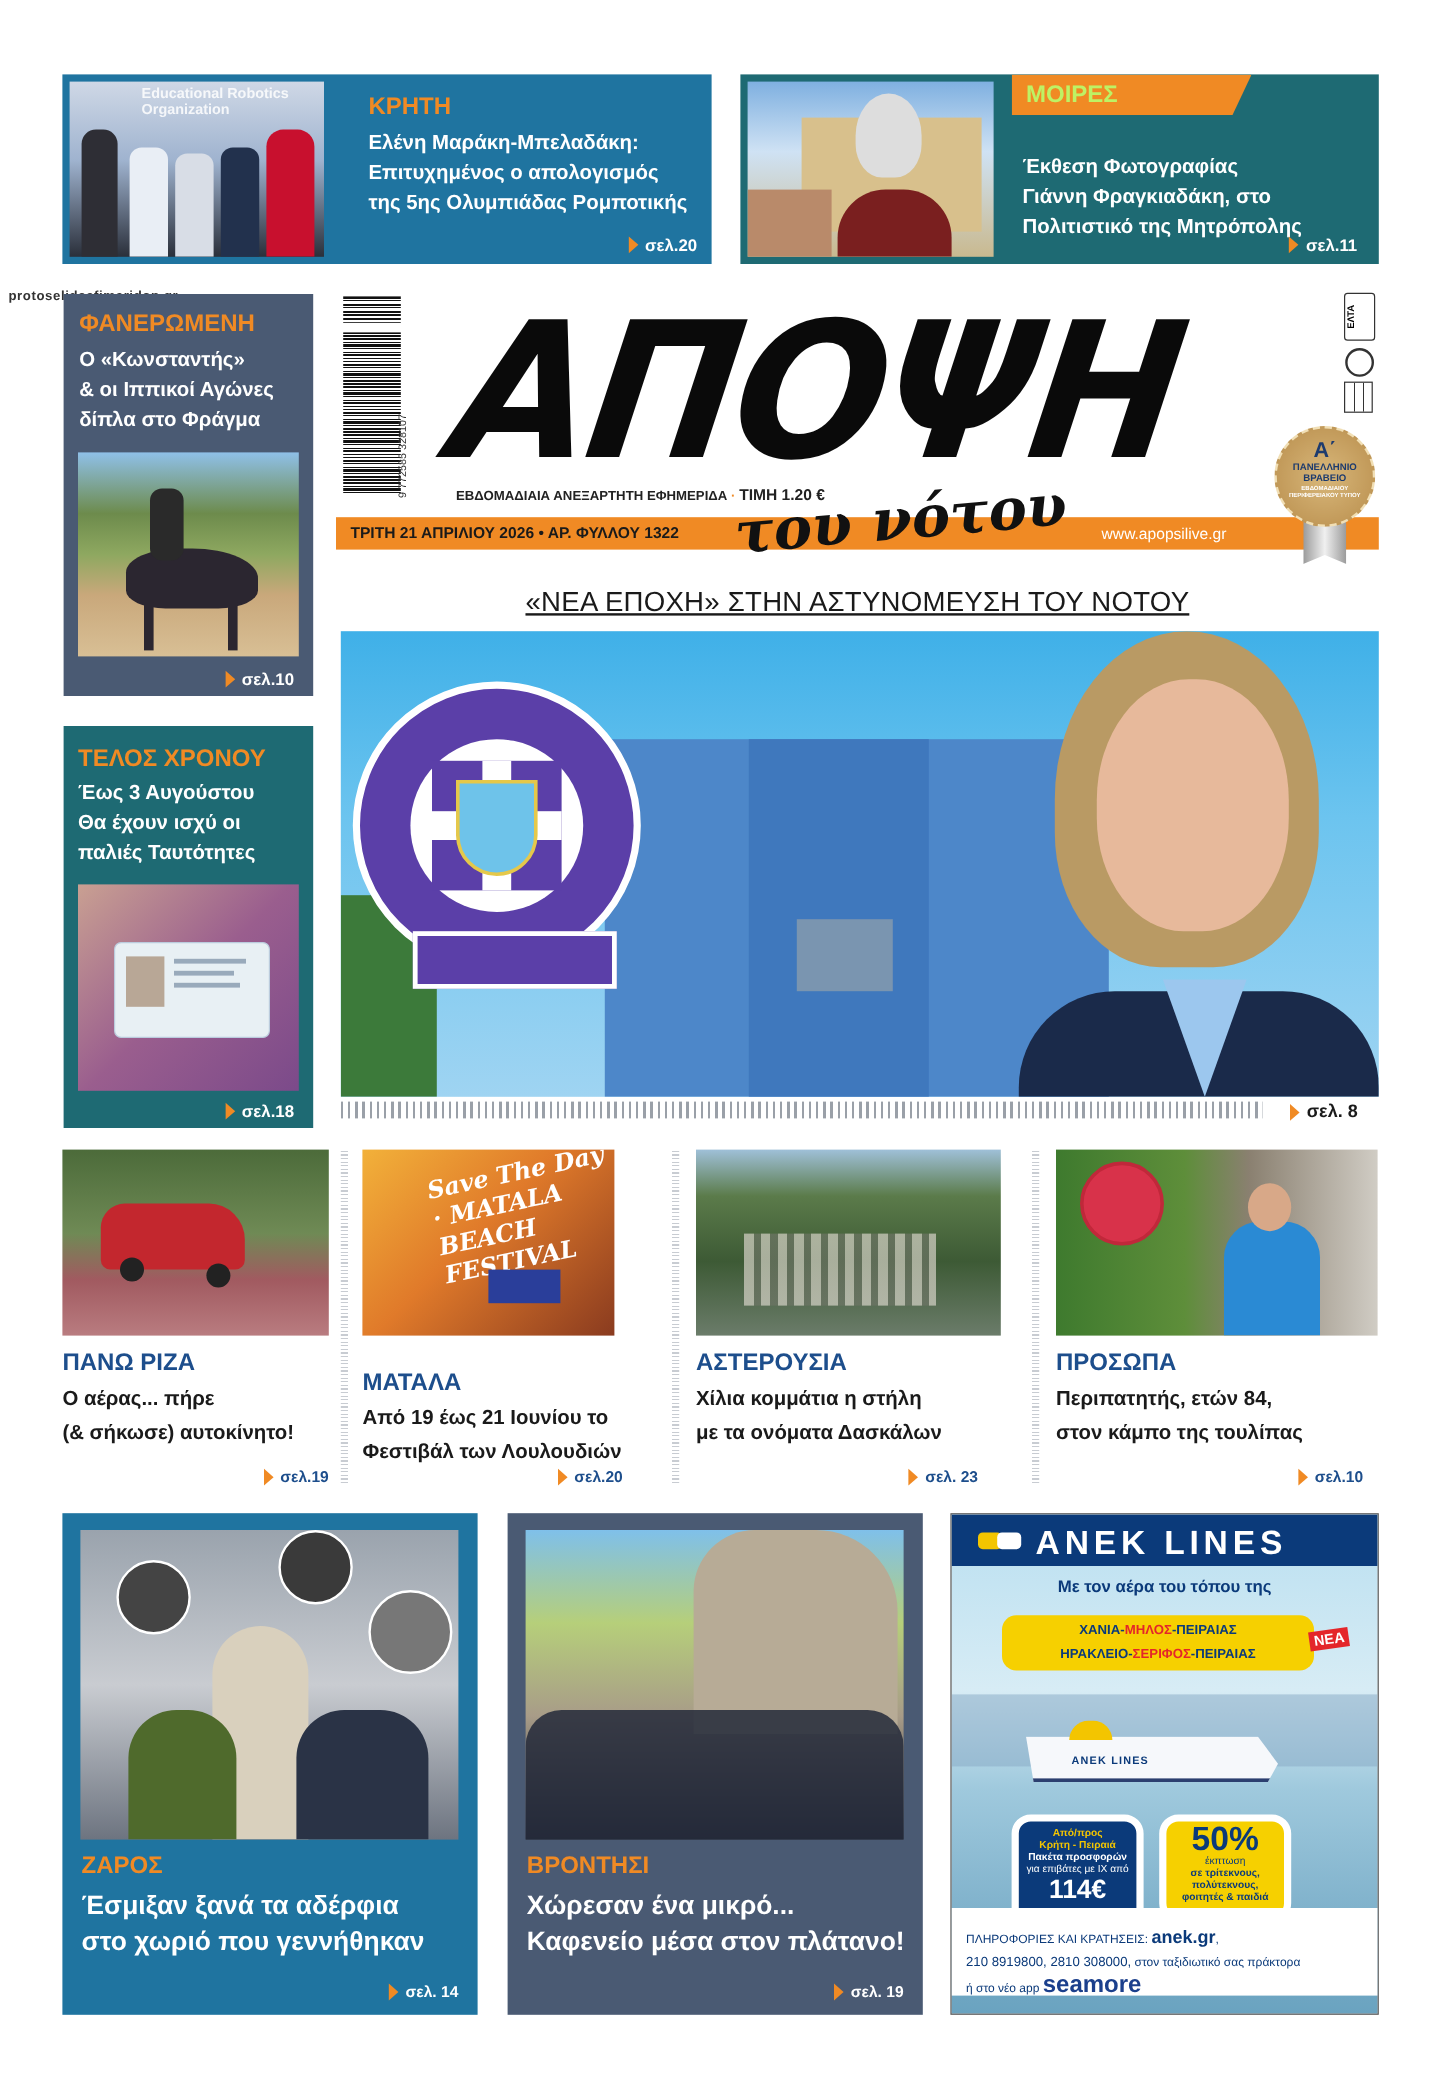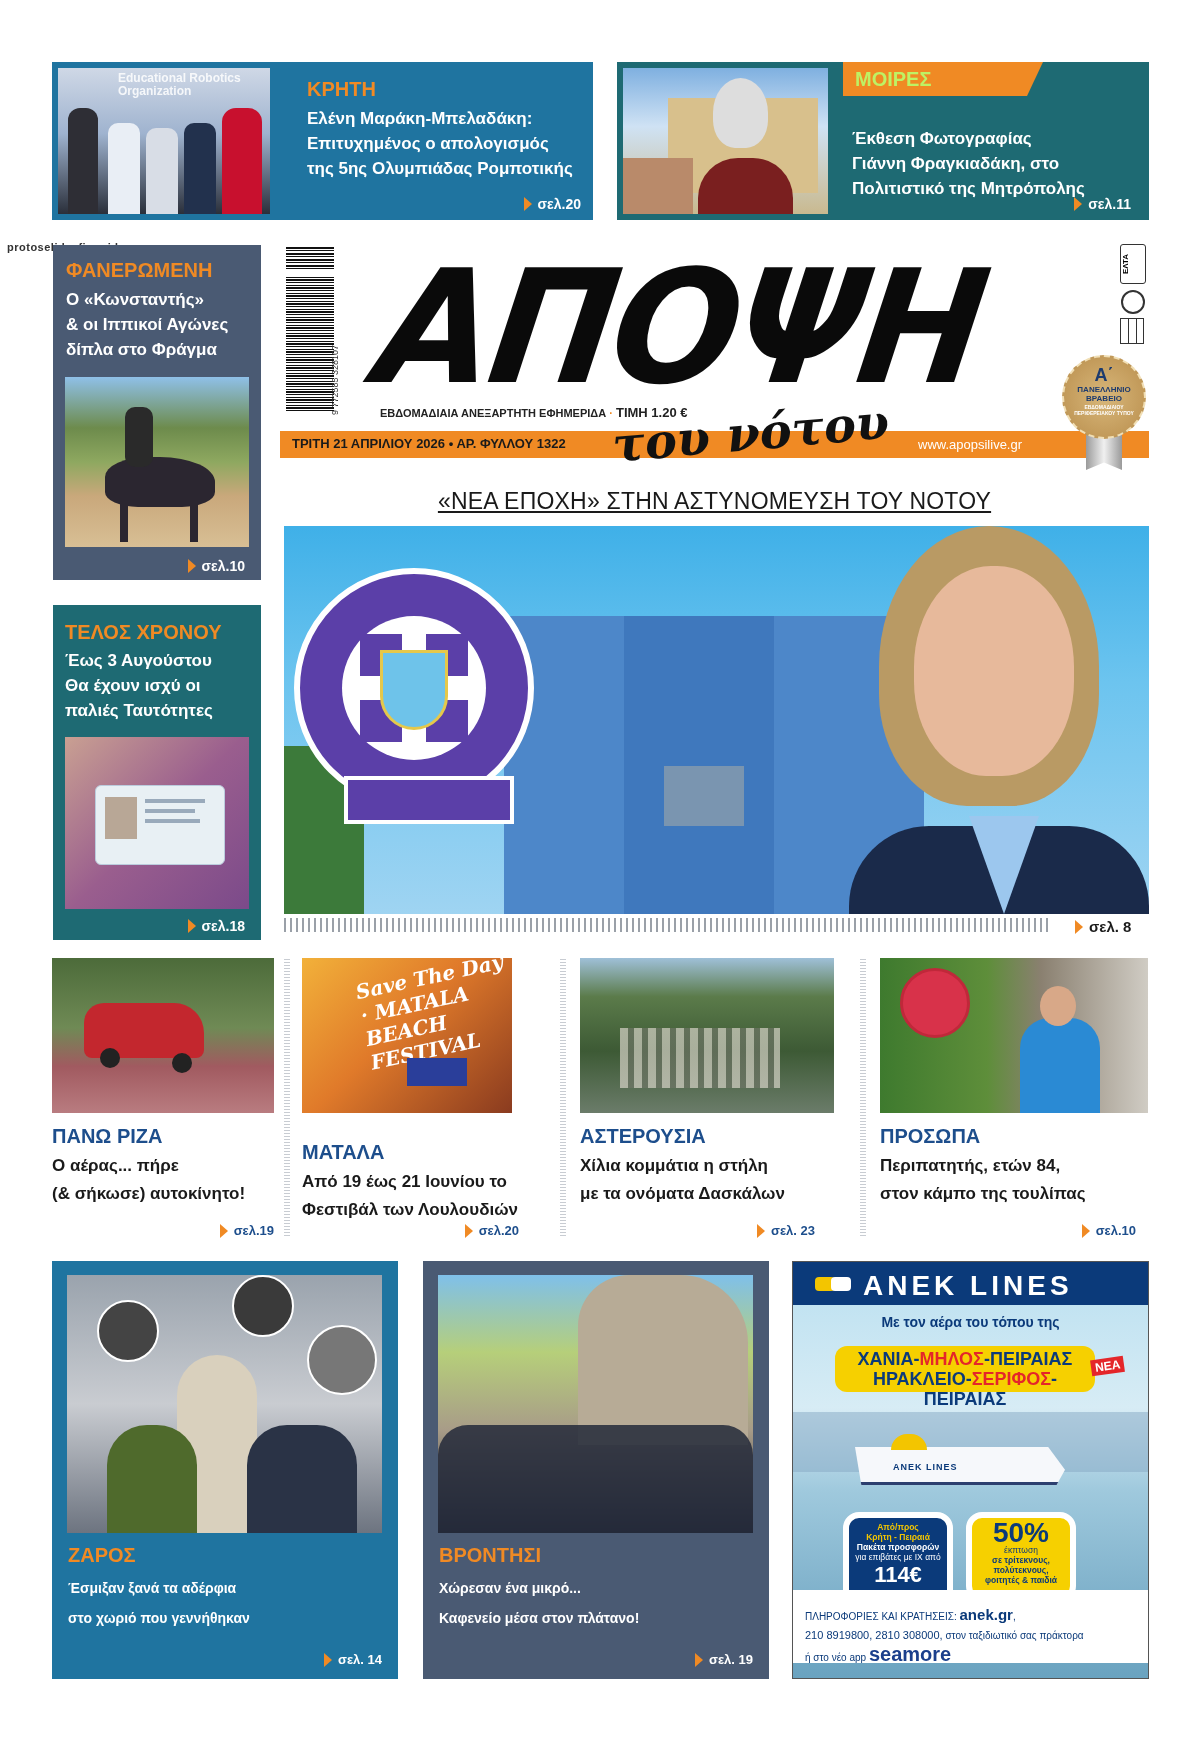--- a/index.html
+++ b/index.html
@@ -25,21 +25,21 @@
           letter-spacing: -4px; color: #0a0a0a; transform: skewX(-8deg) scaleY(1.05); line-height: 1; }
   .orange-bar { background: #f08a24; }
   .script { font-family: "DejaVu Serif", serif; font-style: italic; font-weight: 700; color: #111; font-size: 48px; transform: rotate(-5deg); }
 
   .row-card .kick { color: #1d4e8c; font-weight: 700; font-size: 20px; }
   .row-card .txt { color: #1a1a1a; font-weight: 700; font-size: 17px; line-height: 28px; }
   .row-card .pg { color: #1d4e8c; }
   .vsep { width: 6px; background: repeating-linear-gradient(0deg, #c8ccd2 0 1px, transparent 1px 3px); }
 
   .bot-card .kick { font-size: 20px; }
-  .bot-card .txt { color: #fff; font-weight: 700; font-size: 14px; line-height: 30px; }
+  .bot-card .txt { color: #fff; font-weight: 700; font-size: 22px; line-height: 30px; }
   .bot-card .pg { color: #fff; }
 </style>
 </head>
 <body>
 
 <div class="abs" style="left:4px;top:240px;background:#fff;padding:1px 3px;font-size:11px;font-weight:700;color:#333;letter-spacing:0.5px;">protoselidaefimeridon.gr</div>
 
 <div class="abs top-card" style="left:52px;top:62px;width:541px;height:158px;">
   <div class="abs photo" style="left:6px;top:6px;width:212px;height:146px;background:linear-gradient(180deg,#cfd8e6 0%,#9fb3cf 45%,#2a2f3a 100%);">
     <div class="abs" style="left:60px;top:4px;color:#fff;font-weight:700;font-size:12px;line-height:13px;opacity:.85">Educational Robotics Organization</div>
@@ -293,21 +293,21 @@
     </div>
 </div>
 
 <div class="abs" style="left:792px;top:1261px;width:357px;height:418px;border:1px solid #555;background:linear-gradient(180deg,#b9dff0 0%,#d7ecf5 35%,#9fc9dd 55%,#7fb1cb 80%,#6aa3c0 100%);overflow:hidden;">
   <div class="abs" style="left:0;top:0;width:100%;height:43px;background:#0b3a7a;"></div>
   <div class="abs" style="left:22px;top:15px;width:20px;height:14px;background:#f3c500;border-radius:4px;"></div>
   <div class="abs" style="left:38px;top:15px;width:20px;height:14px;background:#fff;border-radius:4px;"></div>
   <div class="abs" style="left:70px;top:8px;font-size:28px;font-weight:700;color:#fff;letter-spacing:4px;">ANEK LINES</div>
   <div class="abs" style="left:0;top:52px;width:100%;text-align:center;font-size:14px;font-weight:700;color:#0b3a7a;">Με τον αέρα του τόπου της</div>
 
-  <div class="abs" style="left:42px;top:84px;width:260px;height:46px;background:#f6d000;border-radius:12px;text-align:center;font-weight:700;font-size:18px;line-height:20px;padding-top:3px;color:#0b3a7a;">
+  <div class="abs" style="left:42px;top:84px;width:260px;height:46px;background:#f6d000;border-radius:12px;text-align:center;font-weight:700;font-size:11px;line-height:20px;padding-top:3px;color:#0b3a7a;">
     <div><span>ΧΑΝΙΑ</span>-<span style="color:#e4262a">ΜΗΛΟΣ</span>-<span>ΠΕΙΡΑΙΑΣ</span></div>
     <div><span>ΗΡΑΚΛΕΙΟ</span>-<span style="color:#e4262a">ΣΕΡΙΦΟΣ</span>-<span>ΠΕΙΡΑΙΑΣ</span></div>
   </div>
   <div class="abs" style="left:298px;top:96px;background:#e4262a;color:#fff;font-weight:700;font-size:12px;padding:1px 4px;transform:rotate(-8deg);">ΝΕΑ</div>
 
   <div class="abs" style="left:0;top:150px;width:100%;height:60px;background:#86a7c4;opacity:.5;"></div>
   <div class="abs" style="left:62px;top:185px;width:210px;height:38px;background:#f6f8fb;clip-path:polygon(0 0,92% 0,100% 60%,96% 100%,3% 100%);border-bottom:3px solid #2c3f6f;"></div>
   <div class="abs" style="left:98px;top:172px;width:36px;height:16px;background:#f3c500;border-radius:18px 18px 0 0;"></div>
   <div class="abs" style="left:100px;top:200px;font-size:9px;font-weight:700;color:#0b3a7a;letter-spacing:1px;">ANEK LINES</div>
 

